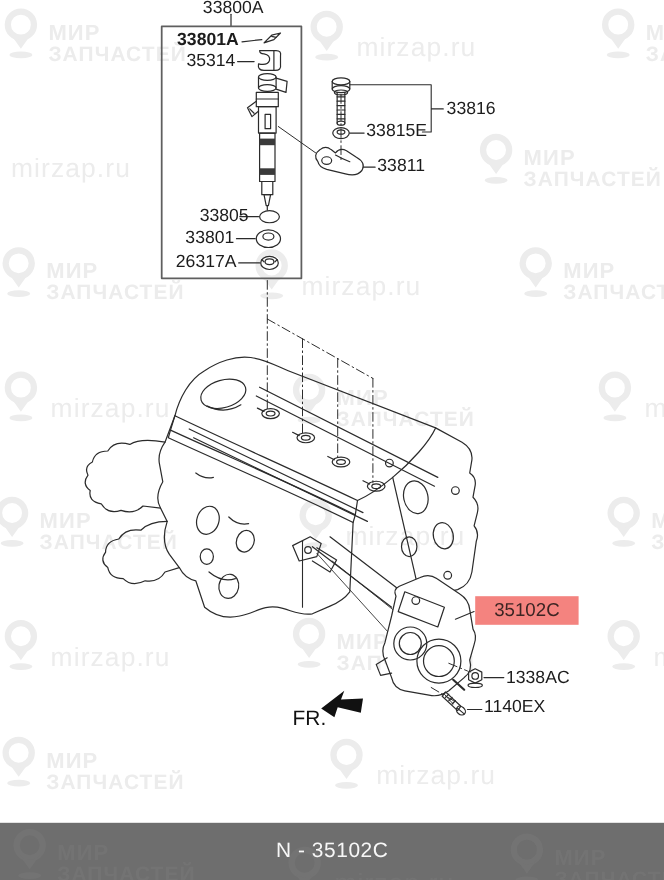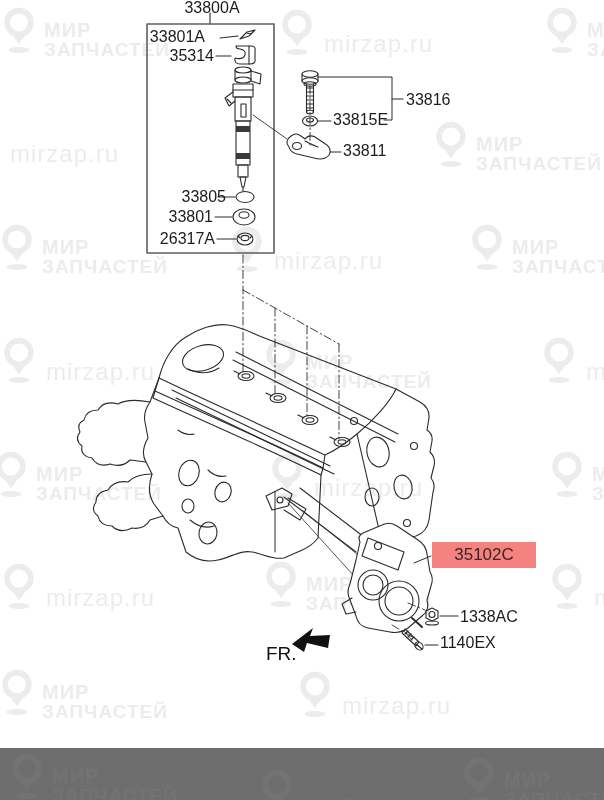--- a/index.html
+++ b/index.html
@@ -18,21 +18,21 @@
   .wm .wm-url{margin-left:8px;font-weight:normal;font-size:24px;letter-spacing:1px;padding-top:22px;}
   .wm.faint{color:#787878;opacity:.55;}
   
   #diagram-svg{position:absolute;left:0;top:0;z-index:3;}
   .part-label{
     position:absolute;z-index:4;font-size:16px;color:#1c1c1c;line-height:1.05;
   }
   .ra{text-align:right;}
   #lbl-assembly{text-align:center;}
   #lbl-highlight{
-    z-index:4;width:104px;height:26px;display:flex;align-items:center;justify-content:center;
+    z-index:4;width:94px;height:26px;display:flex;align-items:center;justify-content:center;
     background:#f4837f;color:#3c2523;font-size:17px;
   }
   #lbl-fr{font-size:19px;font-weight:normal;color:#111;z-index:4;}
   
   #footer-bar{
     position:absolute;left:0;top:748px;width:604px;height:52px;background:#6e6e6e;z-index:1;
   }
   #footer-text{
     position:absolute;left:0;top:748px;width:604px;height:52px;z-index:4;
     display:flex;align-items:center;justify-content:center;gap:34px;
@@ -437,21 +437,21 @@
       <path d="M416 644 l6 5"></path>
       <path d="M425 645 H438"></path>
     </g>
 
     <path fill="#111111" stroke="none" d="M292 644 L313 628 L310 636 L330 635 L328 648 L307 643 L304 652 Z"></path>
   </g>
 </svg>
 
 <div class="part-label" id="lbl-assembly" style="left:183px;top:0px;width:58px;">33800A</div>
 
-<div class="part-label ra" style="left:146px;top:29px;width:59px;">33801A</div>
+<div class="part-label ra" style="left:158px;top:29px;width:59px;font-weight:bold;">33801A</div>
 
 <div class="part-label ra" style="left:168px;top:48px;width:46px;">35314</div>
 
 <div class="part-label ra" style="left:180px;top:189px;width:46px;">33805</div>
 
 <div class="part-label ra" style="left:167px;top:209px;width:46px;">33801</div>
 
 <div class="part-label ra" style="left:157px;top:231px;width:58px;">26317A</div>
 
 <div class="part-label" style="left:406px;top:92px;">33816</div>
@@ -463,13 +463,14 @@
 <div class="part-label" id="lbl-highlight" style="left:432px;top:542px;">35102C</div>
 
 <div class="part-label" style="left:460px;top:609px;">1338AC</div>
 
 <div class="part-label" style="left:440px;top:635px;">1140EX</div>
 
 <div class="part-label" id="lbl-fr" style="left:266px;top:644px;">FR.</div>
 
 <div id="footer-bar"></div>
 <div id="footer-text">
+  <span class="fr">N - 35102C</span>
 </div>
 
 </body></html>

